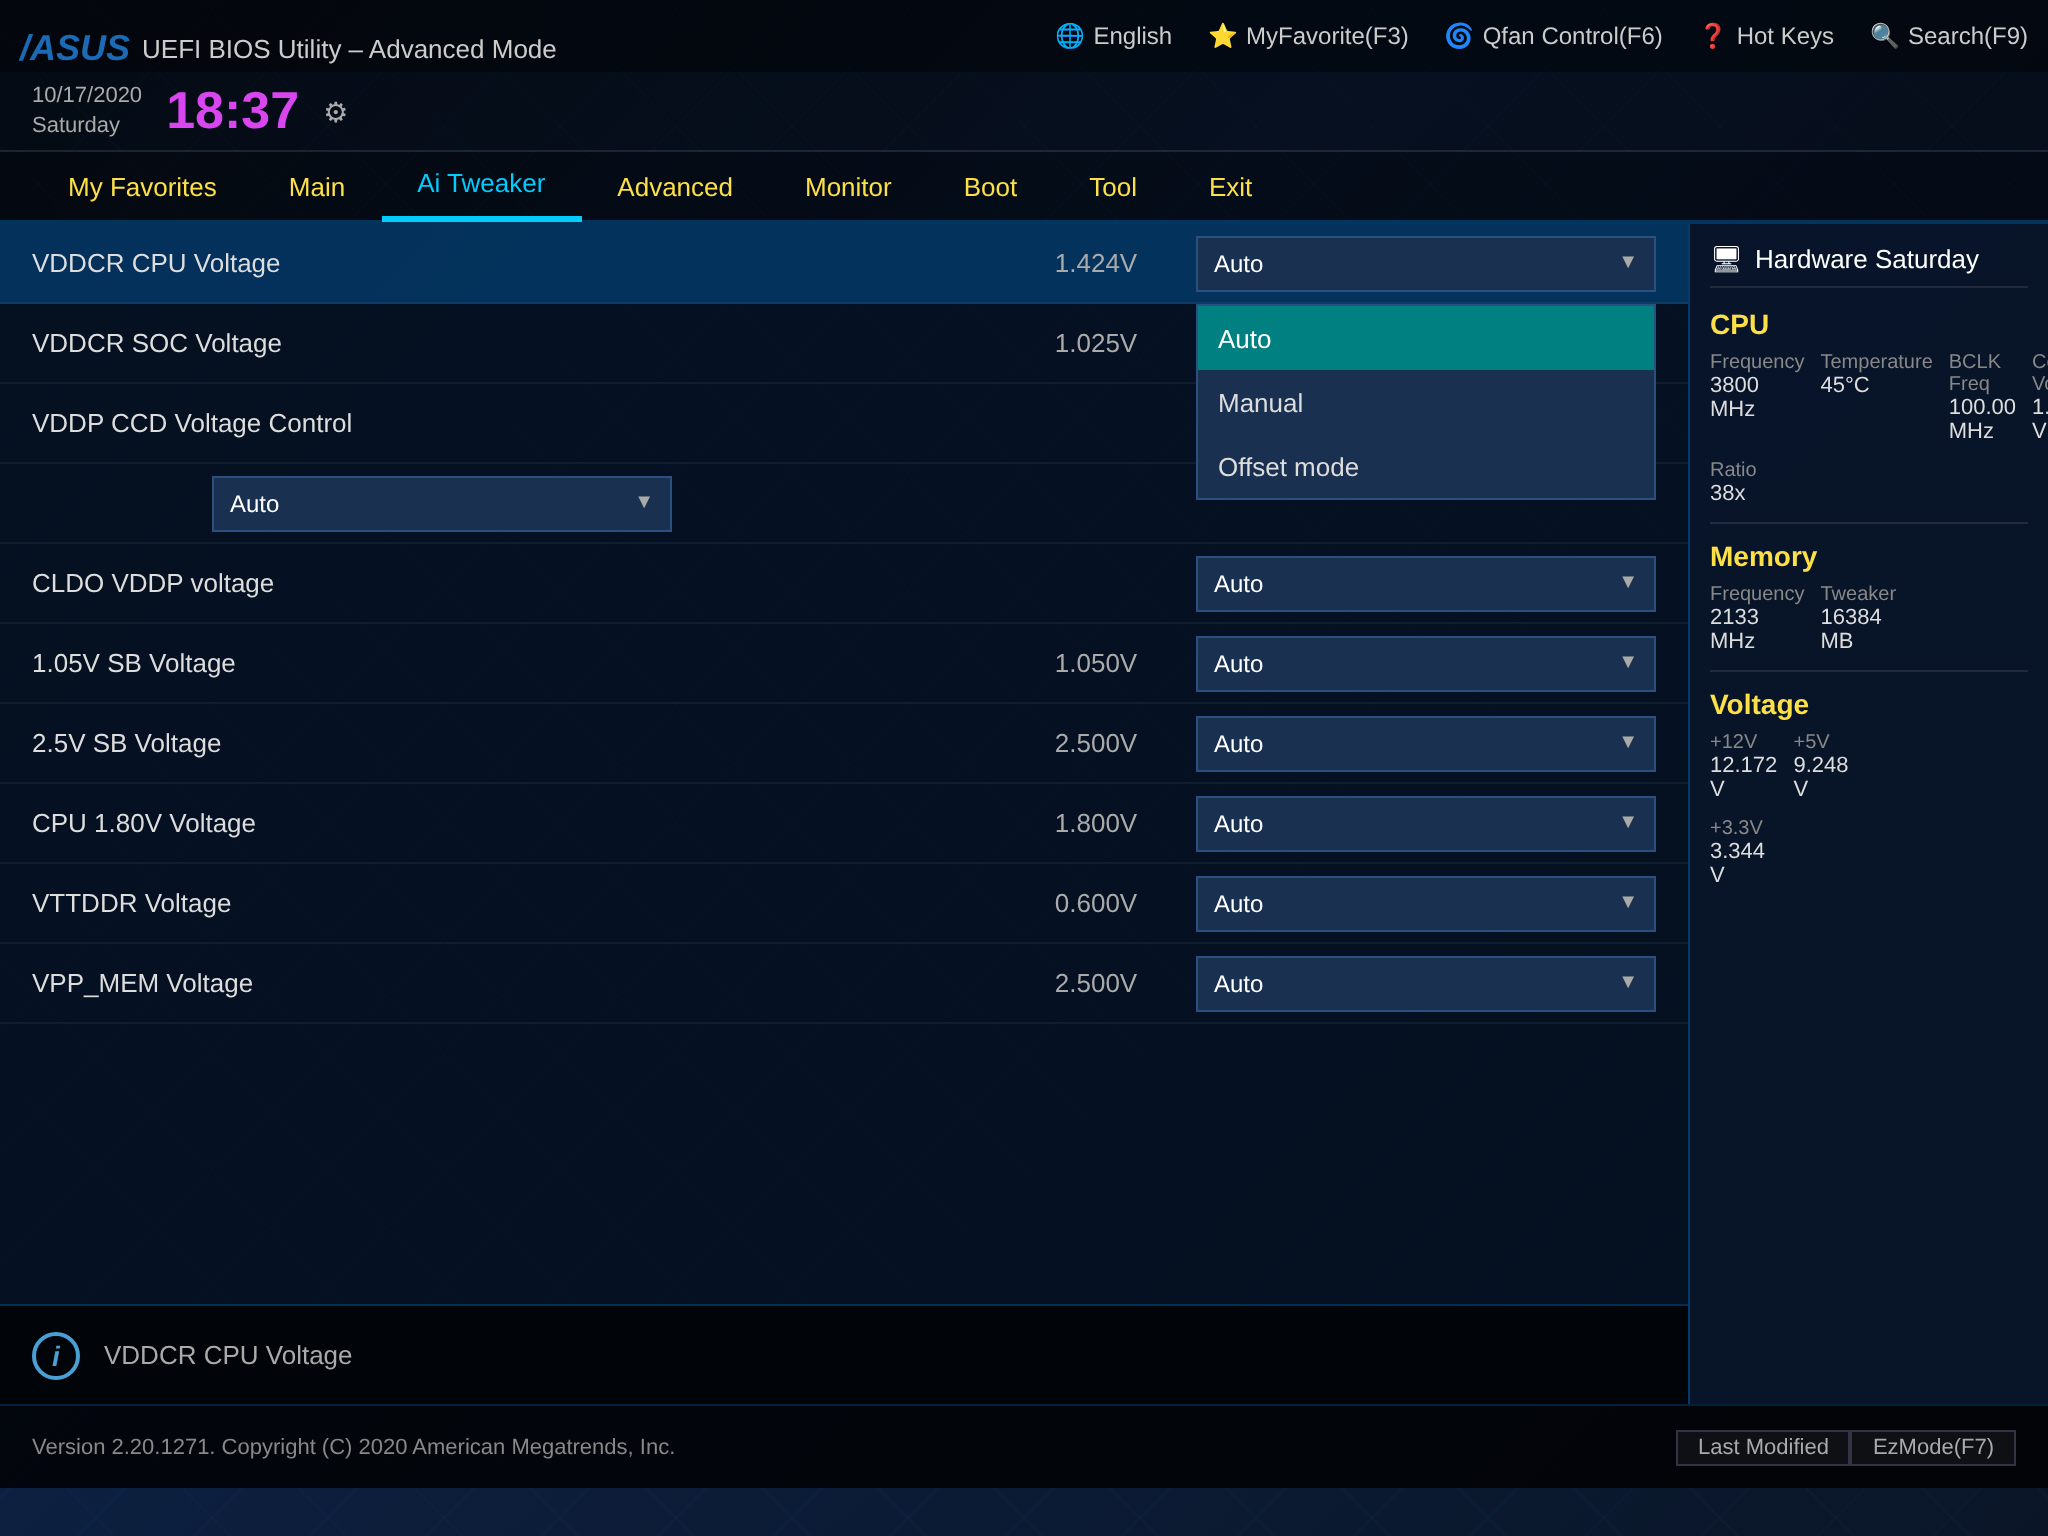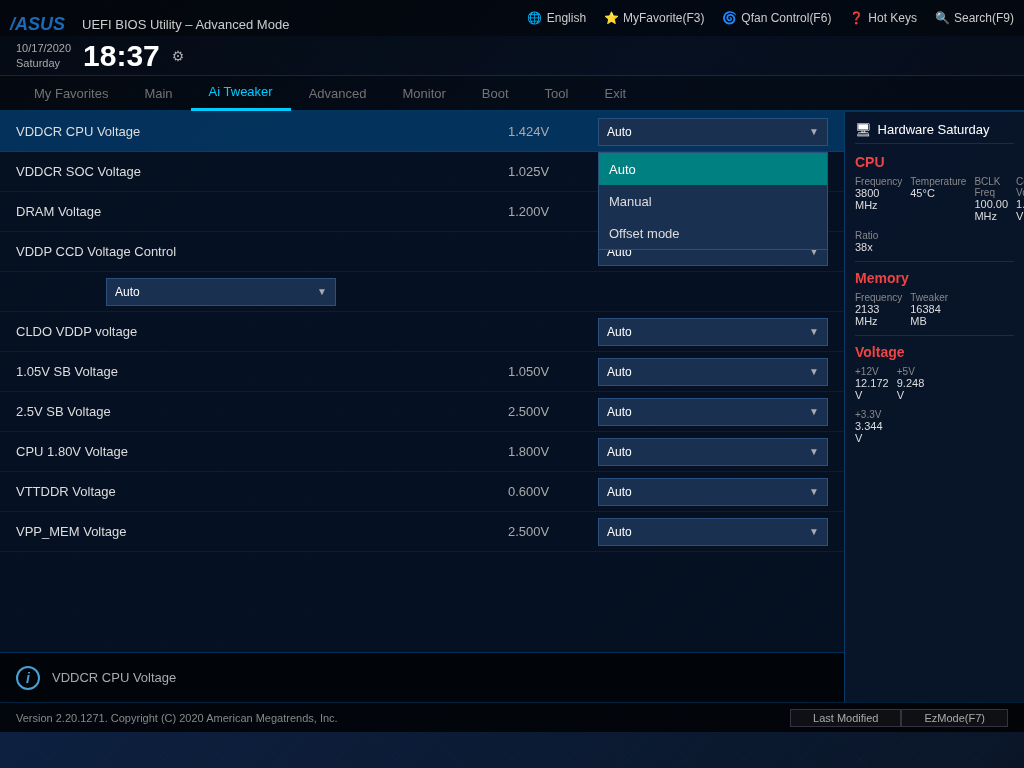--- a/index.html
+++ b/index.html
@@ -37,21 +37,21 @@
       display: flex;
       align-items: center;
       height: 36px;
       background: rgba(0,0,0,0.7);
       padding: 0 10px;
       gap: 16px;
     }
     .logo {
       display: flex;
       align-items: center;
-      gap: 17px;
+      gap: 6px;
       margin-top: 12px;
     }
     .logo-asus {
       color: #1a6ab5;
       font-size: 18px;
       font-weight: 900;
       font-style: italic;
     }
     .title-text {
       color: #ccc;
@@ -82,42 +82,42 @@
       padding: 0 16px;
       gap: 12px;
       border-bottom: 1px solid rgba(255,255,255,0.1);
     }
     .date-info {
       font-size: 11px;
       color: #aaa;
       line-height: 1.3;
     }
     .time-display {
-      font-size: 30px;
+      font-size: 26px;
       font-weight: bold;
-      color: #ffffff;
+      color: #d946ef;
     }
     .gear-icon { font-size: 14px; color: #aaa; cursor: pointer; }
 
     
     .nav-bar {
       position: relative;
       z-index: 10;
       display: flex;
       align-items: center;
       height: 36px;
       background: rgba(0,0,0,0.6);
       padding: 0 16px;
       gap: 0;
       border-bottom: 2px solid rgba(0,150,255,0.3);
     }
     .nav-item {
       padding: 6px 18px;
       font-size: 13px;
-      color: #737373;
+      color: #fde047;
       cursor: pointer;
       height: 36px;
       display: flex;
       align-items: center;
       position: relative;
     }
     .nav-item.active {
       color: #00ccff;
       border-bottom: 3px solid #00ccff;
     }
@@ -149,21 +149,21 @@
     .setting-row.highlighted {
       background: rgba(0,100,180,0.4);
     }
     .setting-name {
       flex: 1;
       font-size: 13px;
       color: #ddd;
     }
     .setting-value {
       width: 80px;
-      text-align: left;
+      text-align: center;
       font-size: 13px;
       color: #aaa;
       margin-right: 10px;
     }
     .setting-control {
       width: 230px;
     }
     .dropdown-btn {
       width: 100%;
       height: 28px;
@@ -248,21 +248,21 @@
       color: #fff;
       display: flex;
       align-items: center;
       gap: 6px;
       margin-bottom: 10px;
       padding-bottom: 6px;
       border-bottom: 1px solid rgba(255,255,255,0.1);
     }
     .hw-section-title {
       font-size: 14px;
-      color: #ef4444;
+      color: #fde047;
       margin: 8px 0 6px 0;
       font-weight: bold;
     }
     .hw-grid {
       display: grid;
       grid-template-columns: 1fr 1fr 1fr 1fr;
       gap: 4px 8px;
       margin-bottom: 8px;
     }
     .hw-label {
@@ -276,36 +276,36 @@
     .hw-divider {
       height: 1px;
       background: rgba(255,255,255,0.1);
       margin: 6px 0;
     }
 
     
     .bottom-bar {
       position: relative;
       z-index: 10;
-      height: 30px;
+      height: 42px;
       background: rgba(0,0,0,0.8);
       display: flex;
       align-items: center;
       justify-content: space-between;
       padding: 0 16px;
       font-size: 11px;
       color: #888;
       border-top: 1px solid rgba(0,150,255,0.2);
     }
     .bottom-right {
       display: flex;
       gap: 0;
     }
     .bottom-btn {
-      padding: 2px 22px;
+      padding: 2px 10px;
       border: 1px solid #334;
       color: #aaa;
       cursor: pointer;
       font-size: 11px;
       background: rgba(255,255,255,0.05);
     }
   </style>
 </head>
 <body>
 
@@ -401,25 +401,20 @@
           <span class="setting-name">VDDCR SOC Voltage</span>
           <span class="setting-value">1.025V</span>
           <div class="setting-control">
             <div class="dropdown-btn">
               <span>Auto</span>
               <span class="dropdown-arrow">▼</span>
             </div>
           </div>
         </div>
         <div class="setting-row">
-          <span class="setting-name">DRAM Voltage</span>
-          <span class="setting-value">1.200V</span>
-          <div class="setting-control"></div>
-        </div>
-        <div class="setting-row">
           <span class="setting-name">VDDP CCD Voltage Control</span>
           <span class="setting-value"></span>
           <div class="setting-control">
             <div class="dropdown-btn">
               <span>Auto</span>
               <span class="dropdown-arrow">▼</span>
             </div>
           </div>
         </div>
         <div class="setting-row">

